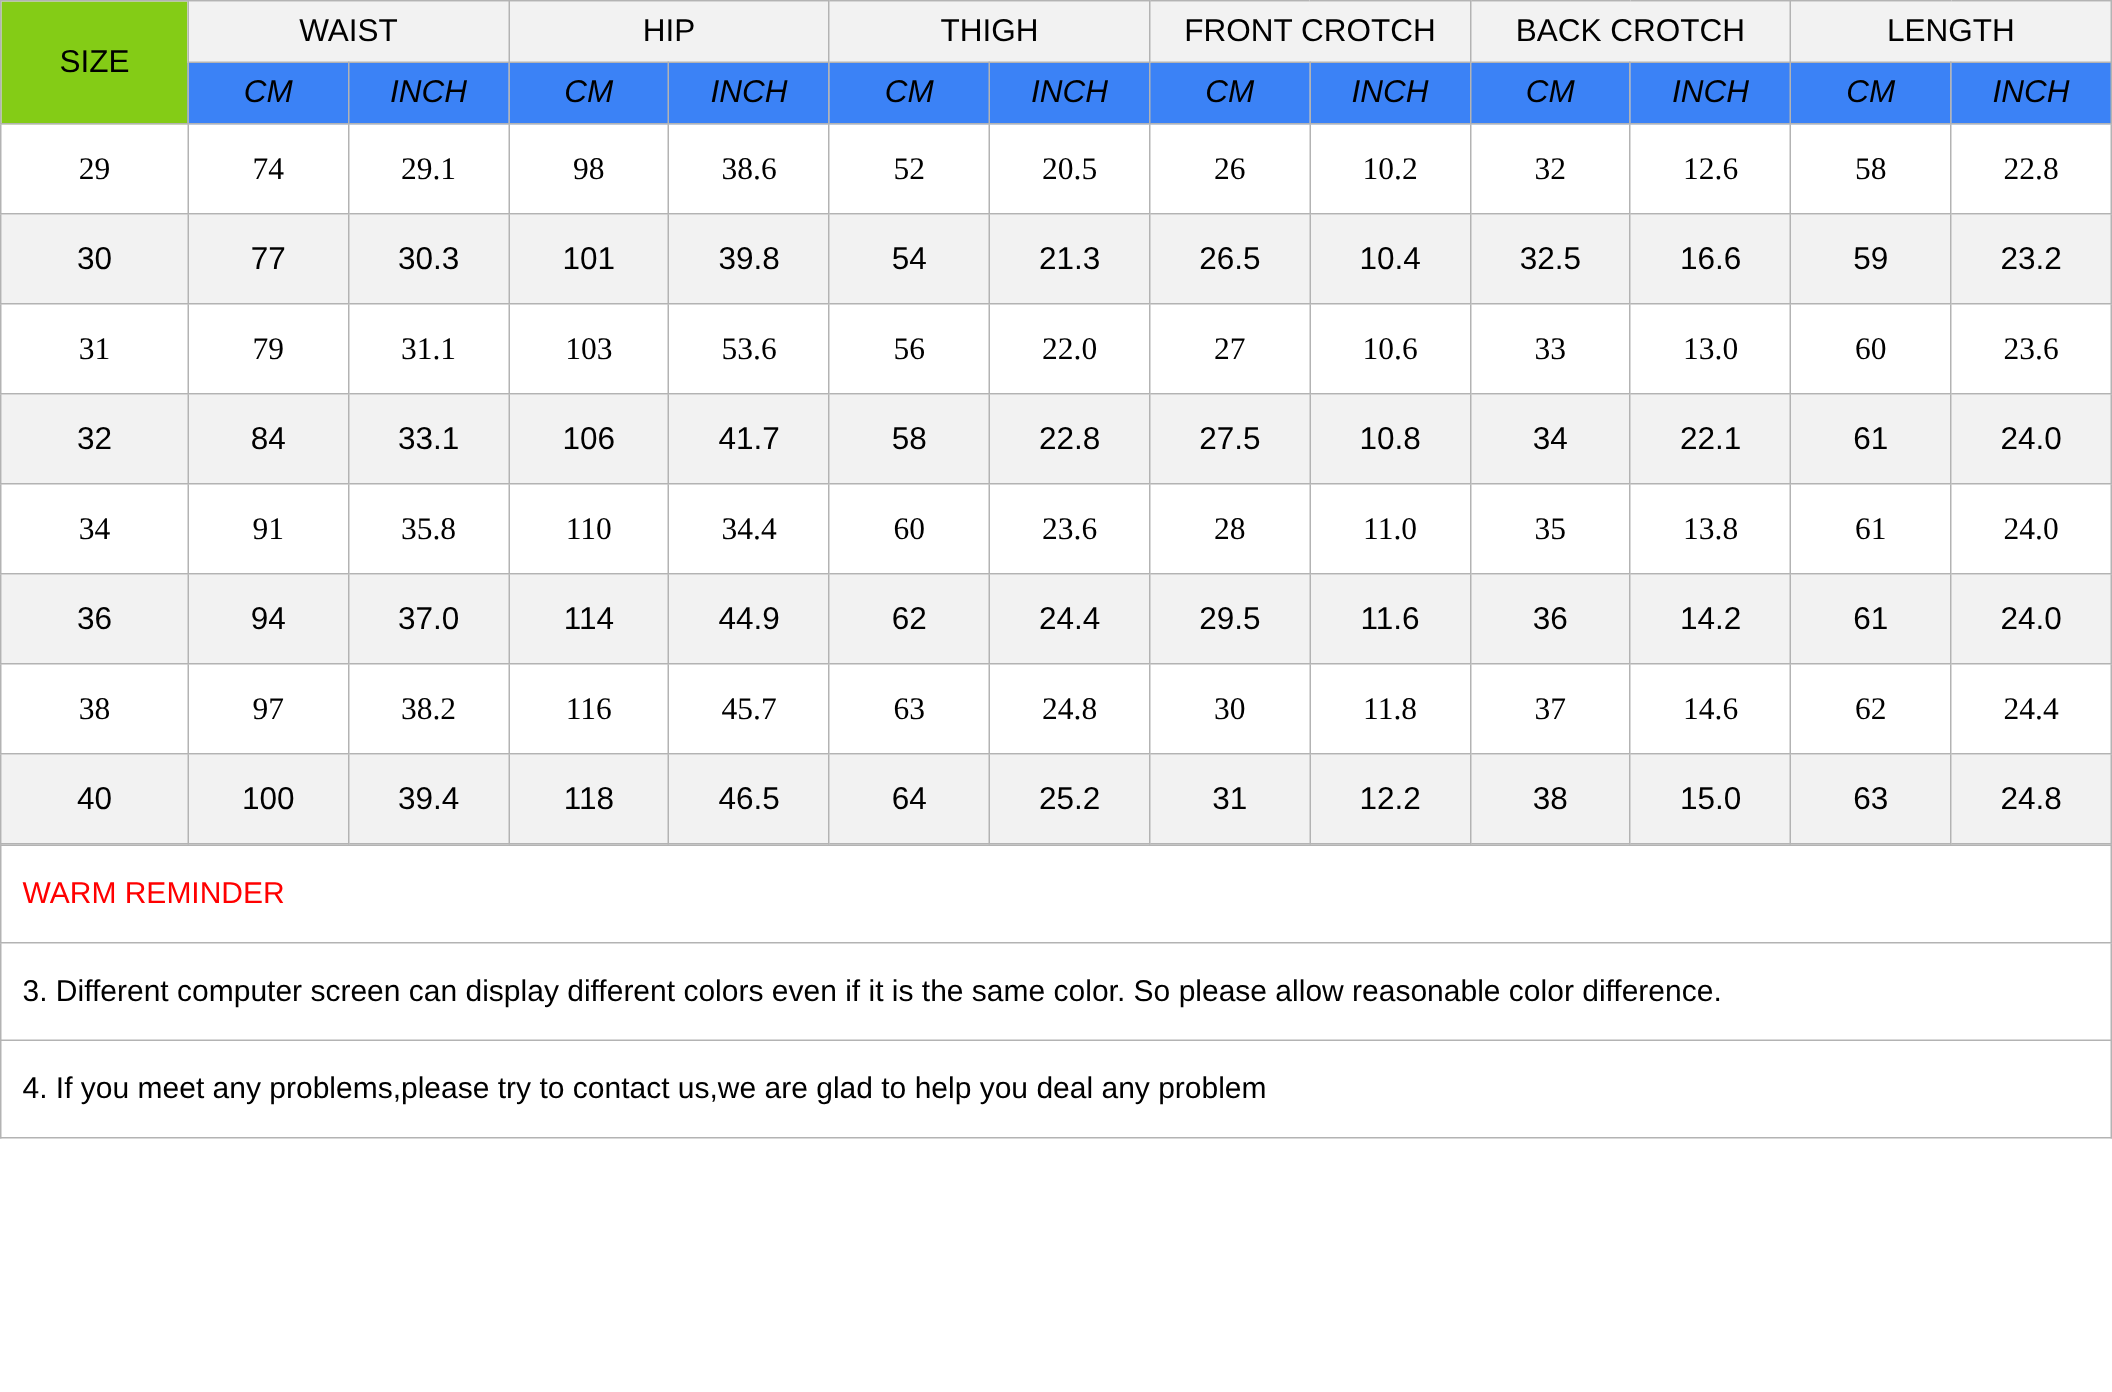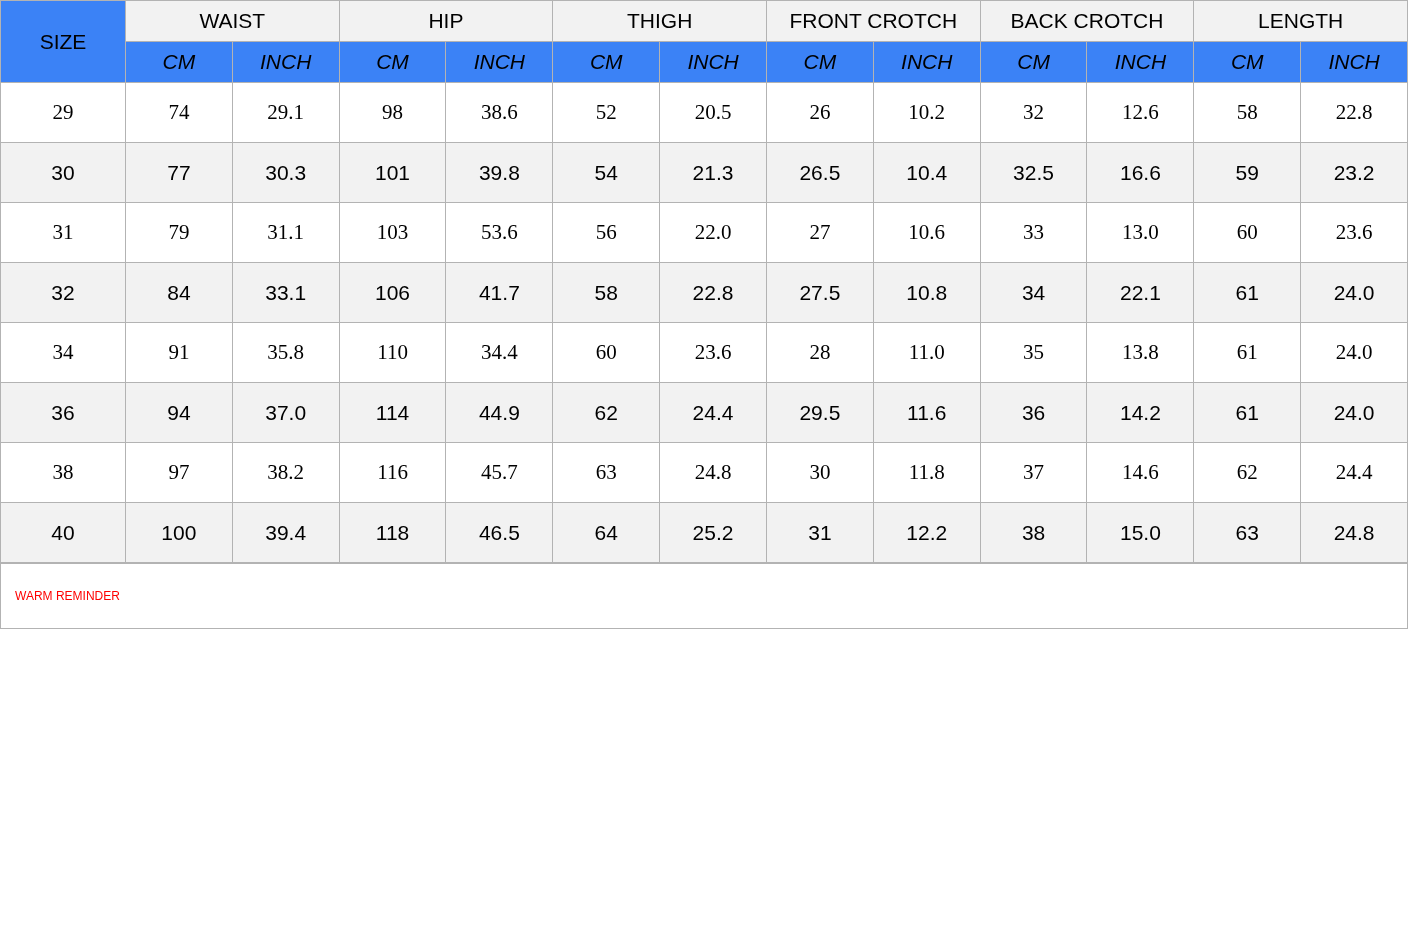--- a/index.html
+++ b/index.html
@@ -33,21 +33,21 @@
     vertical-align: middle;
     font-weight: normal;
     font-size: 21px;
     padding: 0;
   }
   
   .hdr-size {
     width: 124px;
     height: 80px;
     font-size: 21px;
-    background: #3b82f6;
+    background: #84cc16;
   }
   .hdr-group {
     height: 40px;
     font-size: 21px;
     background: #f2f2f2;
   }
   .hdr-unit {
     height: 40px;
     font-size: 21px;
     background: #3b82f6;
@@ -67,21 +67,21 @@
   .col-cm   { width: 106px; }
   .col-in   { width: 106px; }
 
   table.notes-table {
     width: 1408px;
     border-collapse: collapse;
     table-layout: fixed;
   }
   table.notes-table td {
     border: 1px solid #b3b3b3;
-    font-size: 12px;
+    font-size: 20px;
     padding: 0 14px;
     height: 64px;
     vertical-align: middle;
     text-align: left;
     background: #ffffff;
   }
   td.warm {
     color: #ff0000;
     font-size: 26px;
     height: 62px;
@@ -255,16 +255,22 @@
         <td>24.8</td>
       </tr>
     </tbody>
   </table>
 
   <table class="notes-table">
     <tbody>
       <tr>
         <td class="warm">WARM REMINDER</td>
       </tr>
+      <tr>
+        <td>3. Different computer screen can display different colors even if it is the same color. So please allow reasonable color difference.</td>
+      </tr>
+      <tr>
+        <td>4. If you meet any problems,please try to contact us,we are glad to help you deal any problem</td>
+      </tr>
     </tbody>
   </table>
 
 </div>
 
 </body></html>

